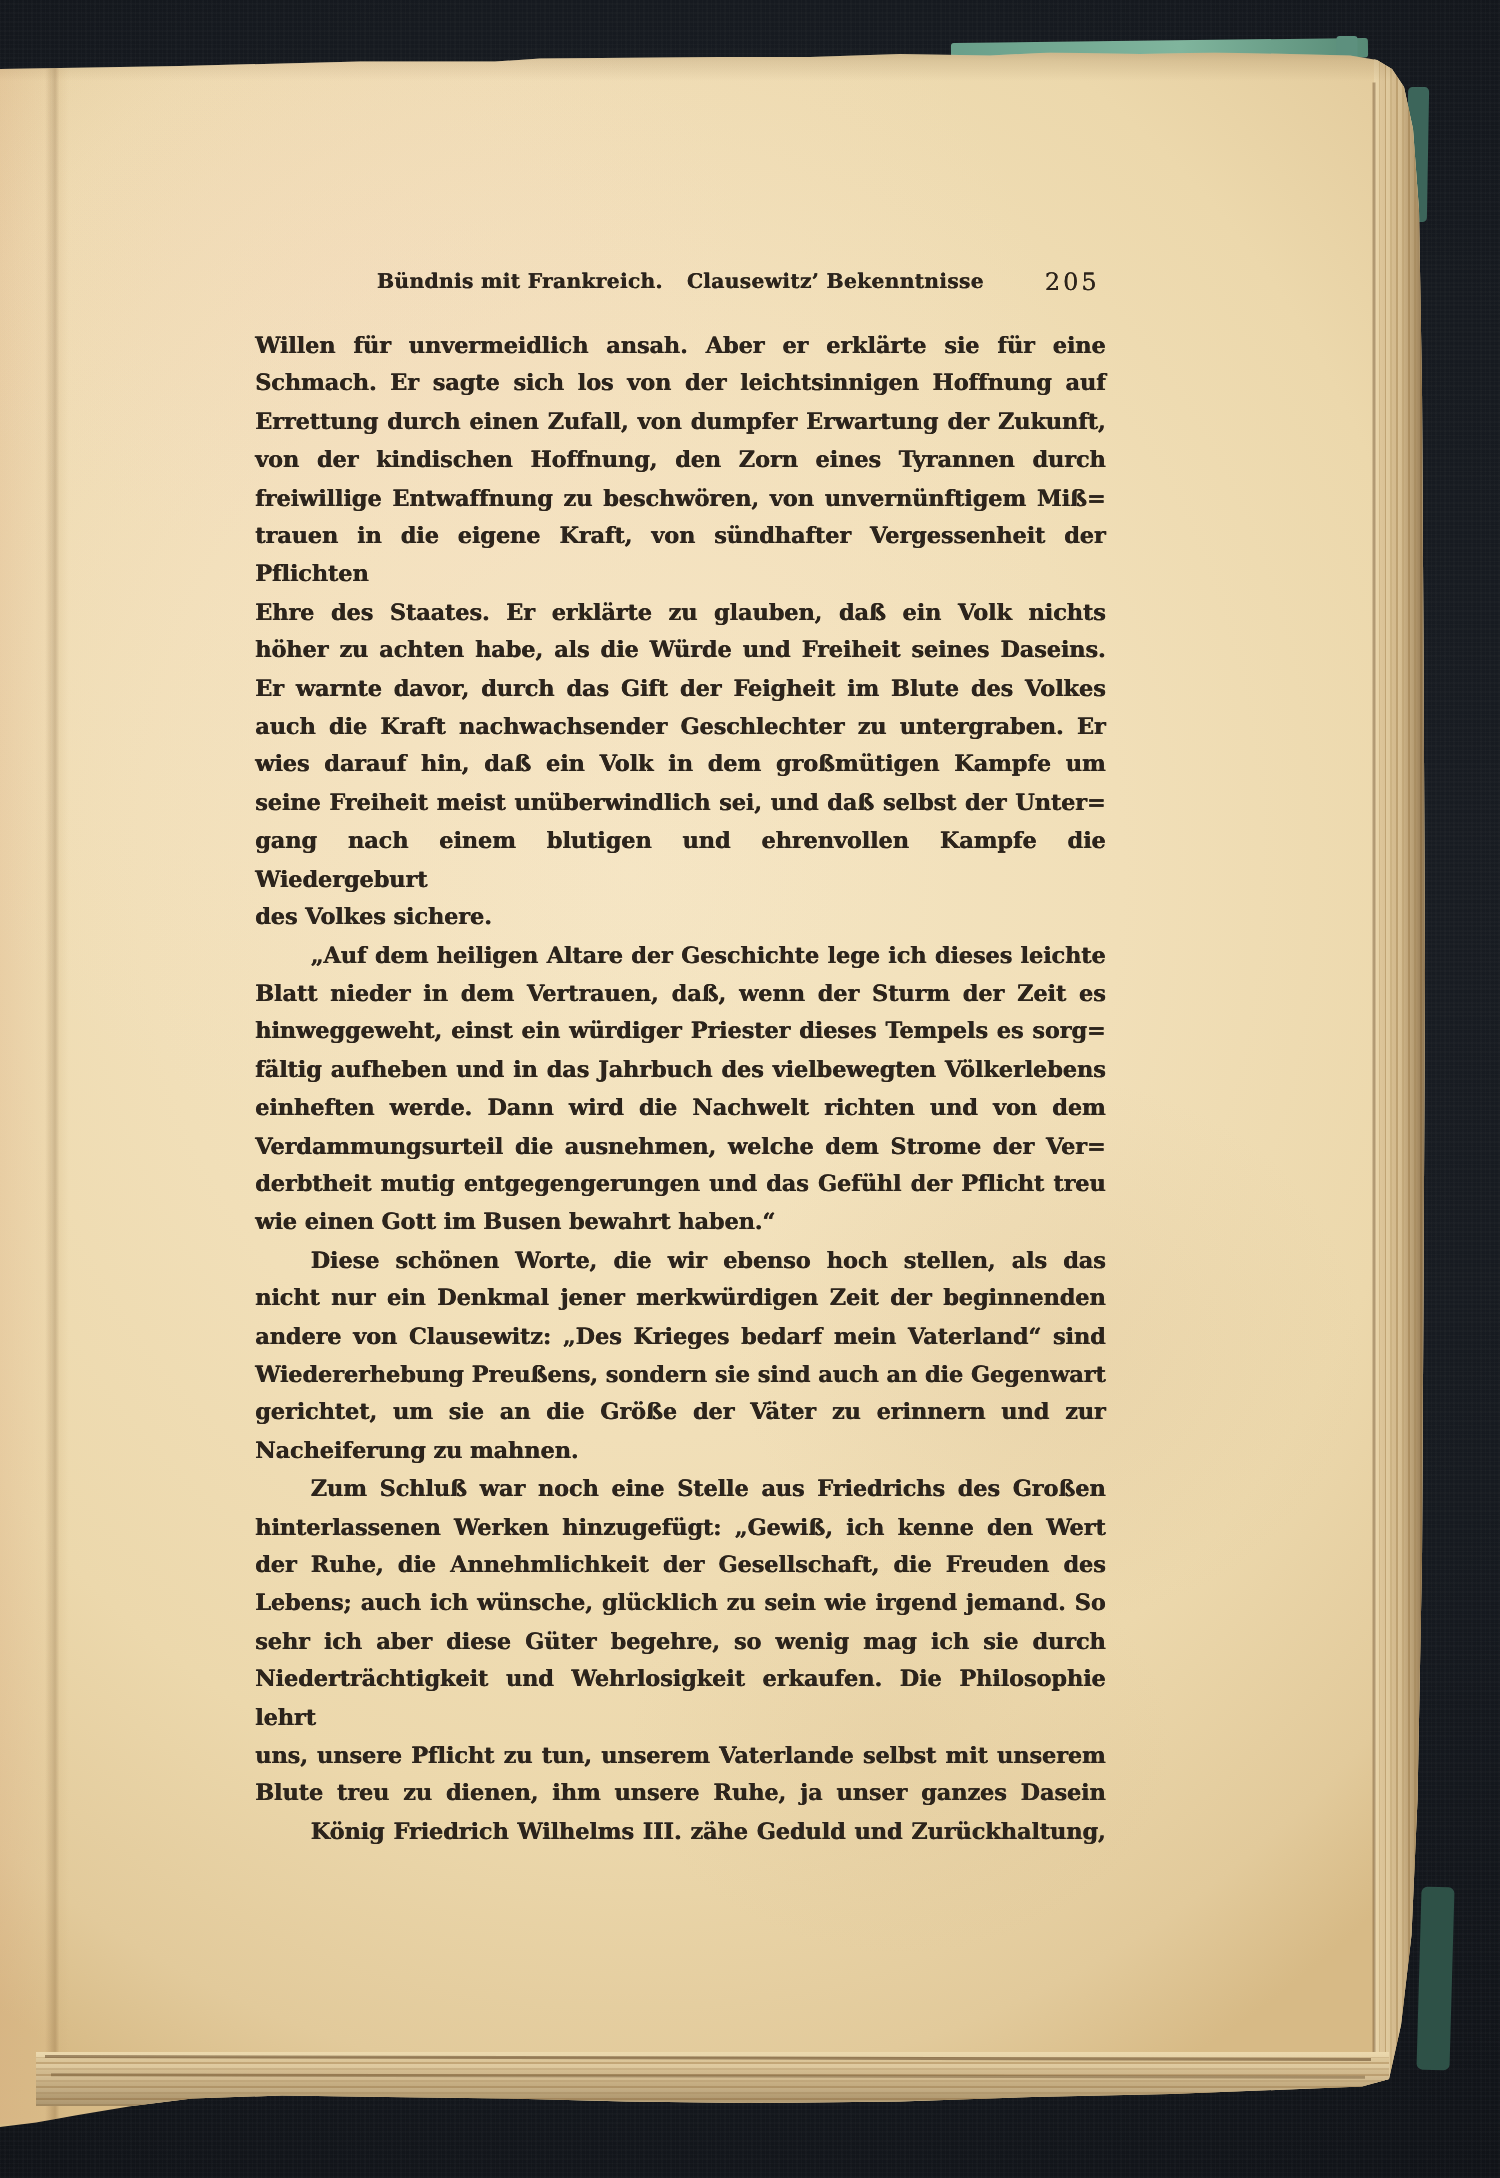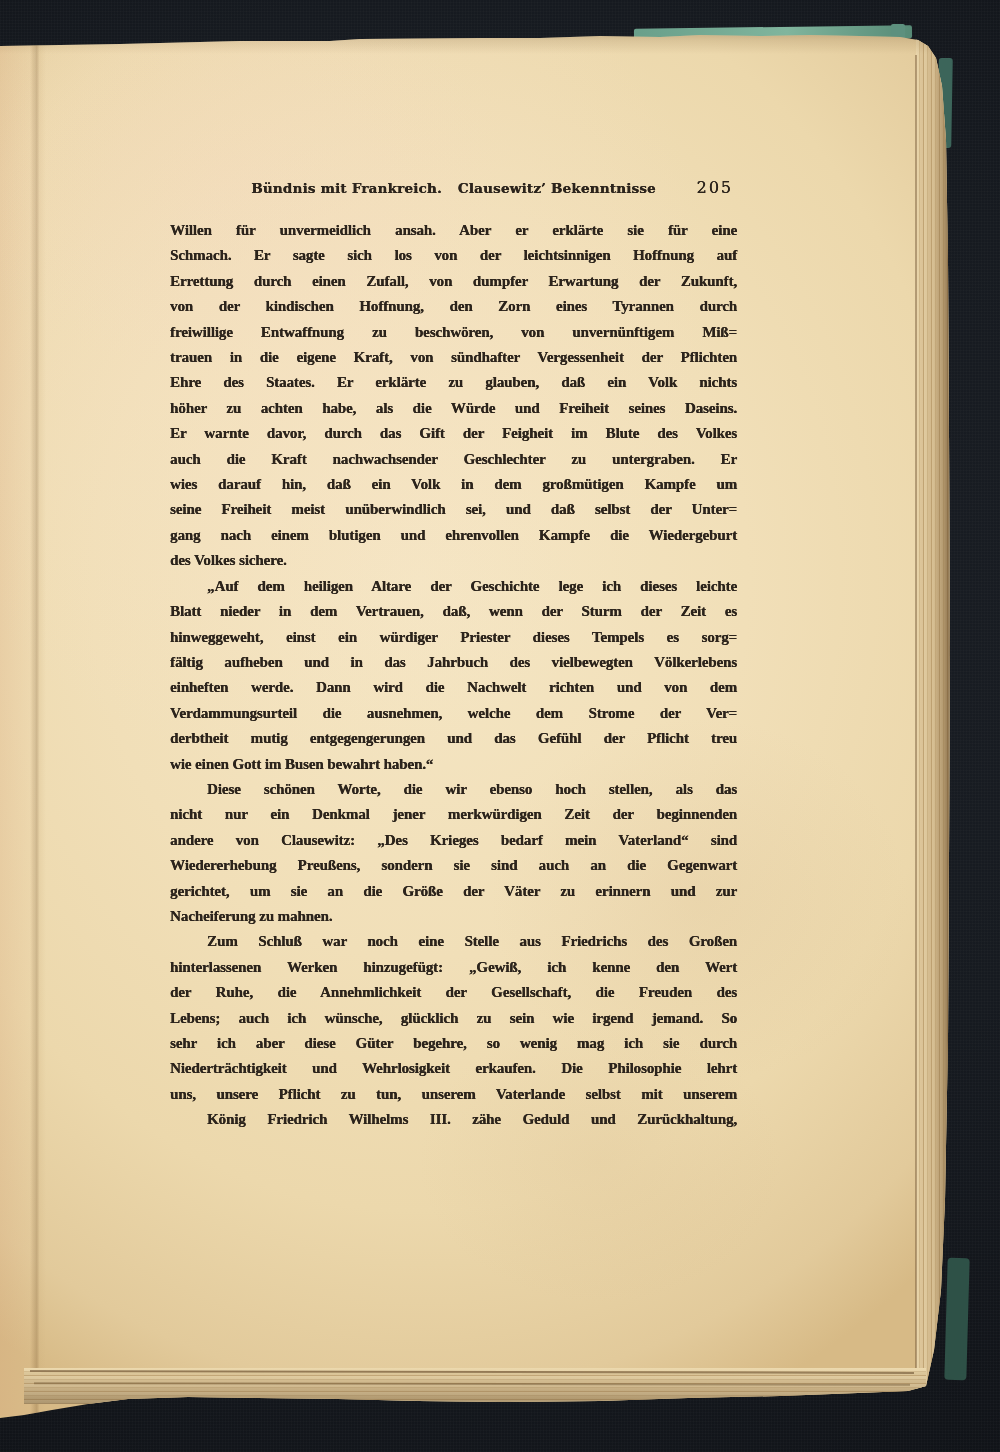--- a/index.html
+++ b/index.html
@@ -122,21 +122,21 @@
   .page-number{
     position:absolute;right:4px;top:-2px;
     font-size:16px;font-weight:normal;letter-spacing:2px;
     text-shadow:.25px 0 0 currentColor;
   }
   .body{
     position:absolute;left:0;top:38px;width:567px;
     font-size:15px;font-weight:bold;line-height:25.4px;letter-spacing:-.1px;
     text-shadow:.3px 0 0 currentColor;
   }
-  .line{text-align:justify;text-align-last:justify;font-family:Liberation Serif, serif;}
+  .line{text-align:justify;text-align-last:justify;}
   .line.last{text-align-last:left;}
   .line.indent{text-indent:37px;}
 </style>
 </head>
 <body>
 
 <div class="scene">
 
   <div class="cover-strip-top"></div>
   <div class="cover-tab"></div>
@@ -191,18 +191,19 @@
           <div class="line">Wiedererhebung Preußens, sondern sie sind auch an die Gegenwart</div>
           <div class="line">gerichtet, um sie an die Größe der Väter zu erinnern und zur</div>
           <div class="line last">Nacheiferung zu mahnen.</div>
           <div class="line indent">Zum Schluß war noch eine Stelle aus Friedrichs des Großen</div>
           <div class="line">hinterlassenen Werken hinzugefügt: „Gewiß, ich kenne den Wert</div>
           <div class="line">der Ruhe, die Annehmlichkeit der Gesellschaft, die Freuden des</div>
           <div class="line">Lebens; auch ich wünsche, glücklich zu sein wie irgend jemand. So</div>
           <div class="line">sehr ich aber diese Güter begehre, so wenig mag ich sie durch</div>
           <div class="line">Niederträchtigkeit und Wehrlosigkeit erkaufen. Die Philosophie lehrt</div>
           <div class="line">uns, unsere Pflicht zu tun, unserem Vaterlande selbst mit unserem</div>
+          <div class="line">Blute treu zu dienen, ihm unsere Ruhe, ja unser ganzes Dasein</div>
           <div class="line indent">König Friedrich Wilhelms III. zähe Geduld und Zurückhaltung,</div>
         </div>
     </div>
   </div>
 
 </div>
 
 </body></html>

